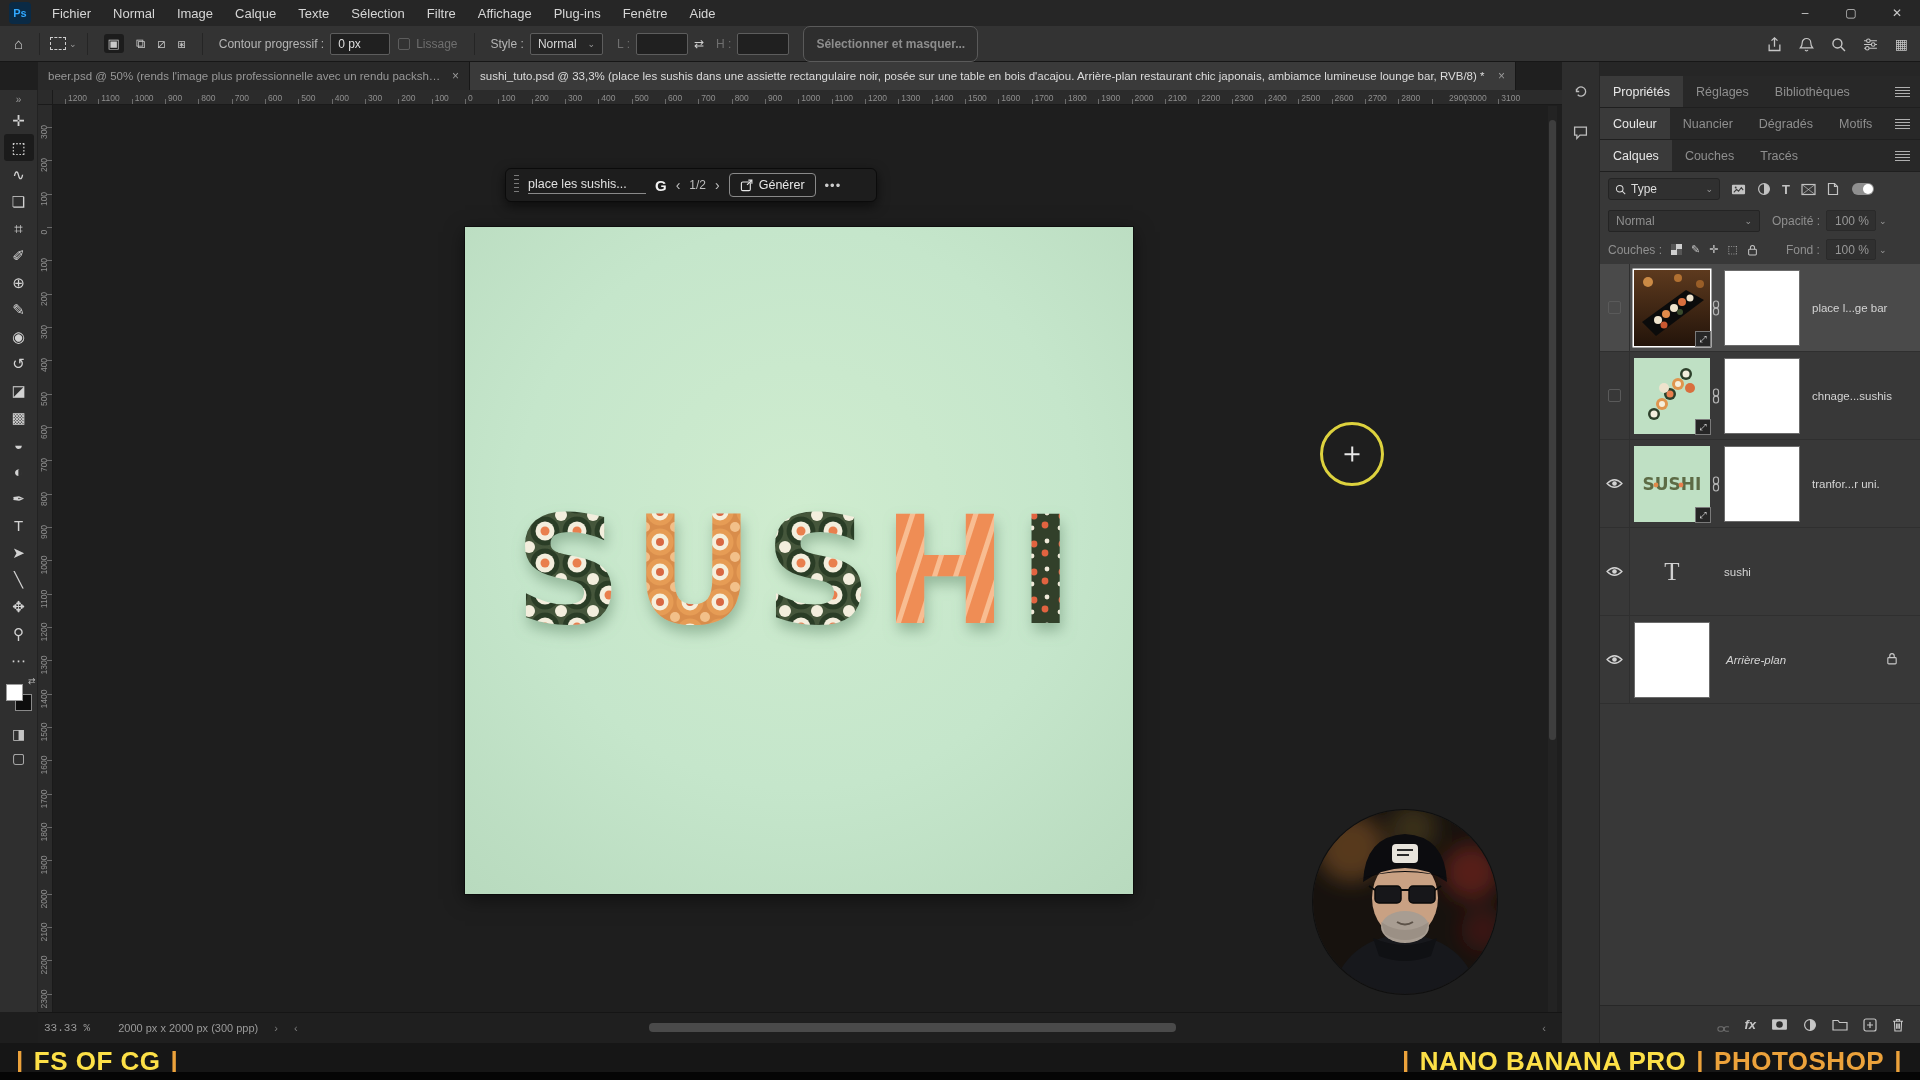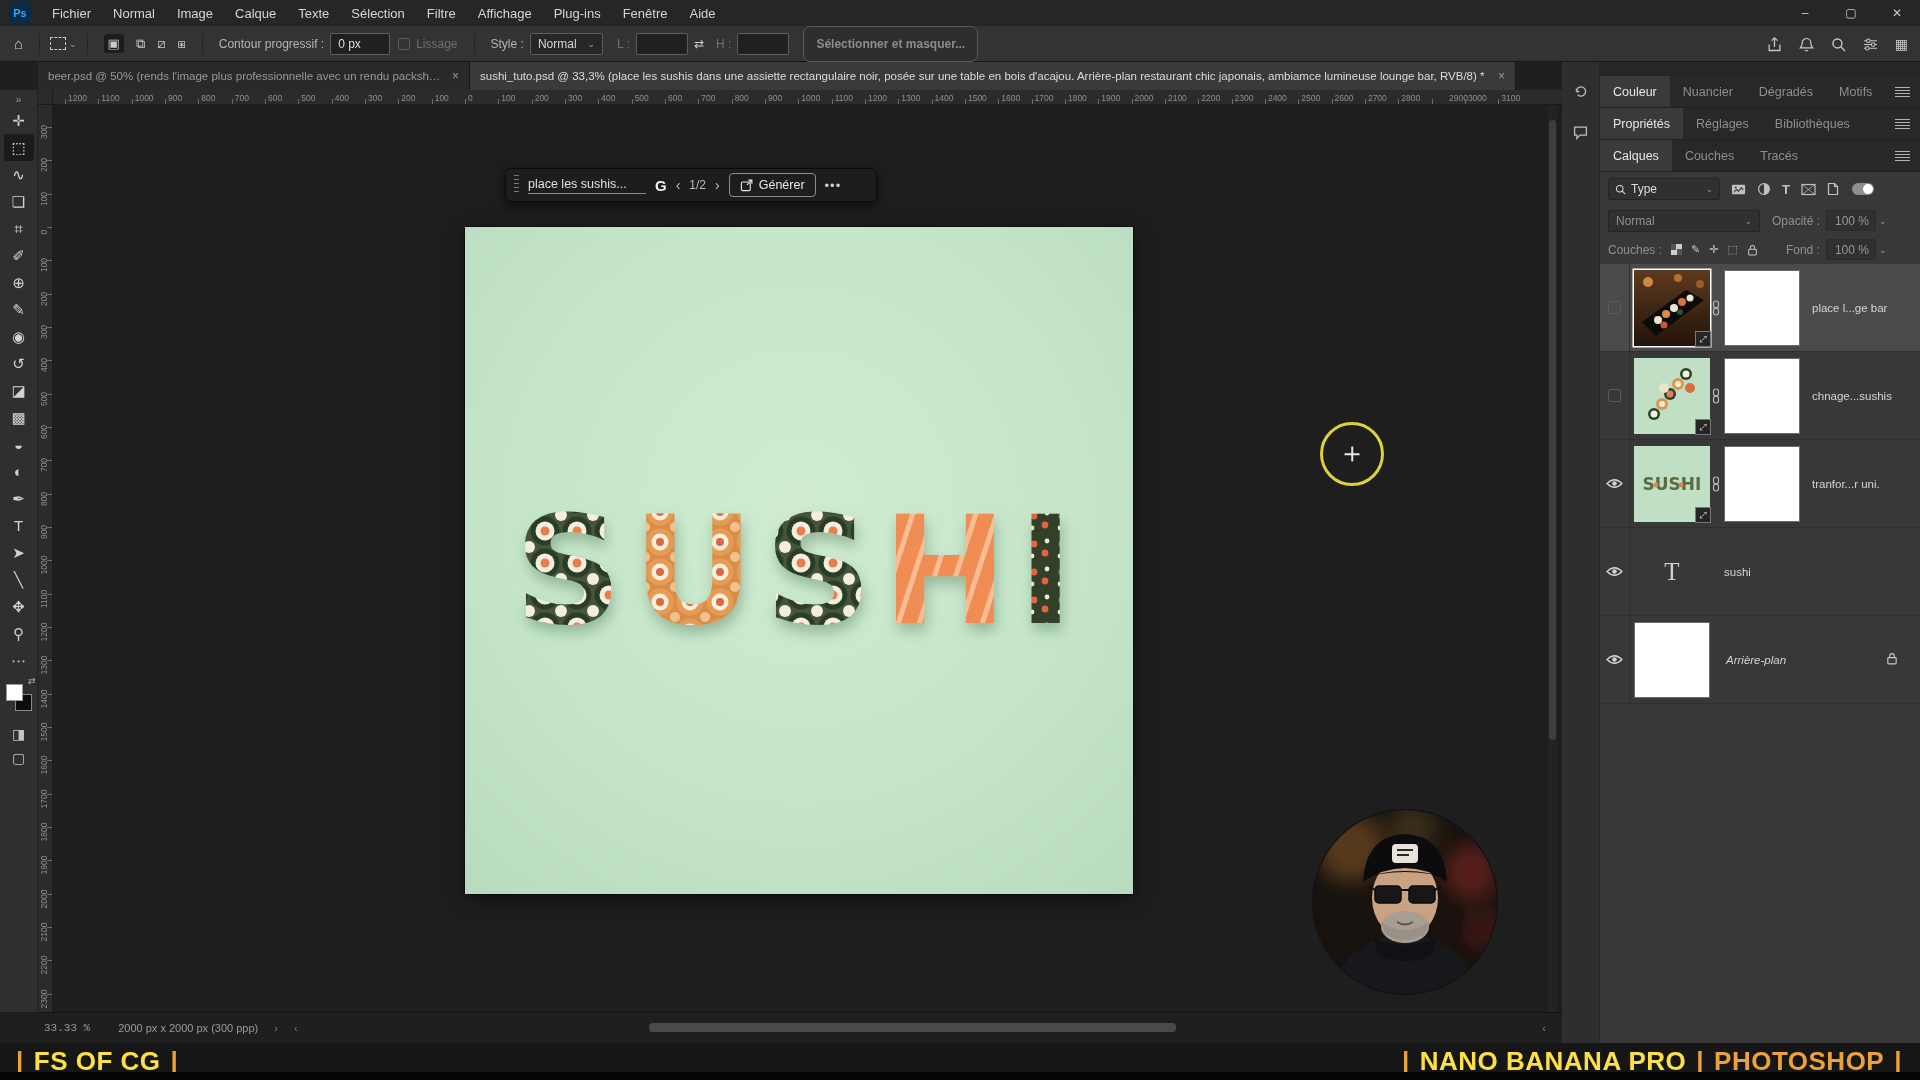--- a/index.html
+++ b/index.html
@@ -706,34 +706,34 @@
       <svg class="ico">
           <use href="#i-bubble"></use>
         </svg>
     </div>
     <div id="dock-main">
       <div class="dock-spacer"></div>
 
       <div class="ptab-strip">
         <div class="ptab-group">
 
+        <span class="ptab active">Propriétés</span>
+            <span class="ptab">Réglages</span>
+            <span class="ptab">Bibliothèques</span>
+          </div>
+        <span class="hamb"></span>
+      </div>
+
+      <div class="ptab-strip">
+        <div class="ptab-group">
+
         <span class="ptab active">Couleur</span>
             <span class="ptab">Nuancier</span>
             <span class="ptab">Dégradés</span>
             <span class="ptab">Motifs</span>
-          </div>
-        <span class="hamb"></span>
-      </div>
-
-      <div class="ptab-strip">
-        <div class="ptab-group">
-
-        <span class="ptab active">Propriétés</span>
-            <span class="ptab">Réglages</span>
-            <span class="ptab">Bibliothèques</span>
           </div>
         <span class="hamb"></span>
       </div>
 
       <div class="ptab-strip">
         <div class="ptab-group">
 
         <span class="ptab active">Calques</span>
             <span class="ptab">Couches</span>
             <span class="ptab">Tracés</span>
@@ -908,20 +908,41 @@
             </div>
           <div class="lthumb" style="border:1px solid #6b6b6b"></div>
           <span class="lname bgname">Arrière-plan</span>
           <span class="bg-lock"><svg class="ico">
                 <use href="#i-lock"></use>
               </svg></span>
         </div>
 
         <div id="layers-filler"></div>
 
+        <div id="layers-bottombar">
+          <svg class="ico" id="lb-link" style="width:14px;height:14px">
+              <use href="#i-link" transform="rotate(90 8 8) translate(4 0)"></use>
+            </svg>
+          <span id="lb-fx">fx</span>
+          <svg class="ico" style="width:17px;height:13px">
+              <use href="#i-mask"></use>
+            </svg>
+          <svg class="ico" style="width:14px;height:14px">
+              <use href="#i-adjust"></use>
+            </svg>
+          <svg class="ico" style="width:16px;height:13px">
+              <use href="#i-folder"></use>
+            </svg>
+          <svg class="ico" style="width:14px;height:14px">
+              <use href="#i-plussq"></use>
+            </svg>
+          <svg class="ico" style="width:12px;height:14px">
+              <use href="#i-trash"></use>
+            </svg>
+        </div>
       </div>
     </div>
   </div>
 
   <div id="footer" class="abs">
     <div id="footer-left">
       <span class="pipe">|</span>
         <span class="wtxt">FS OF CG</span>
         <span class="pipe">|</span>
     </div>

